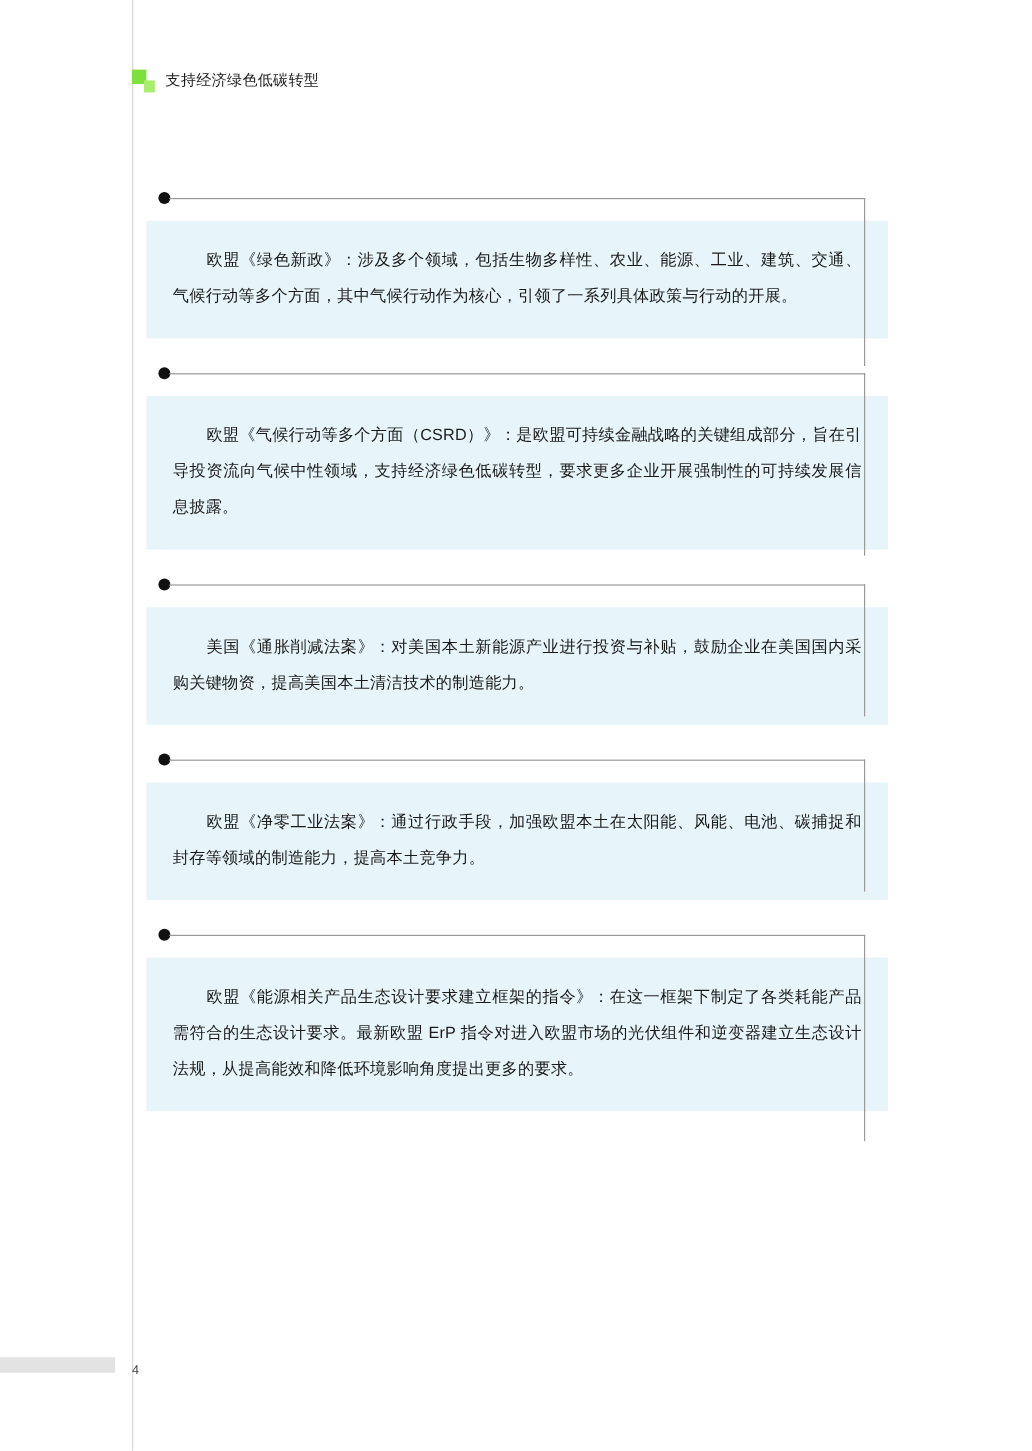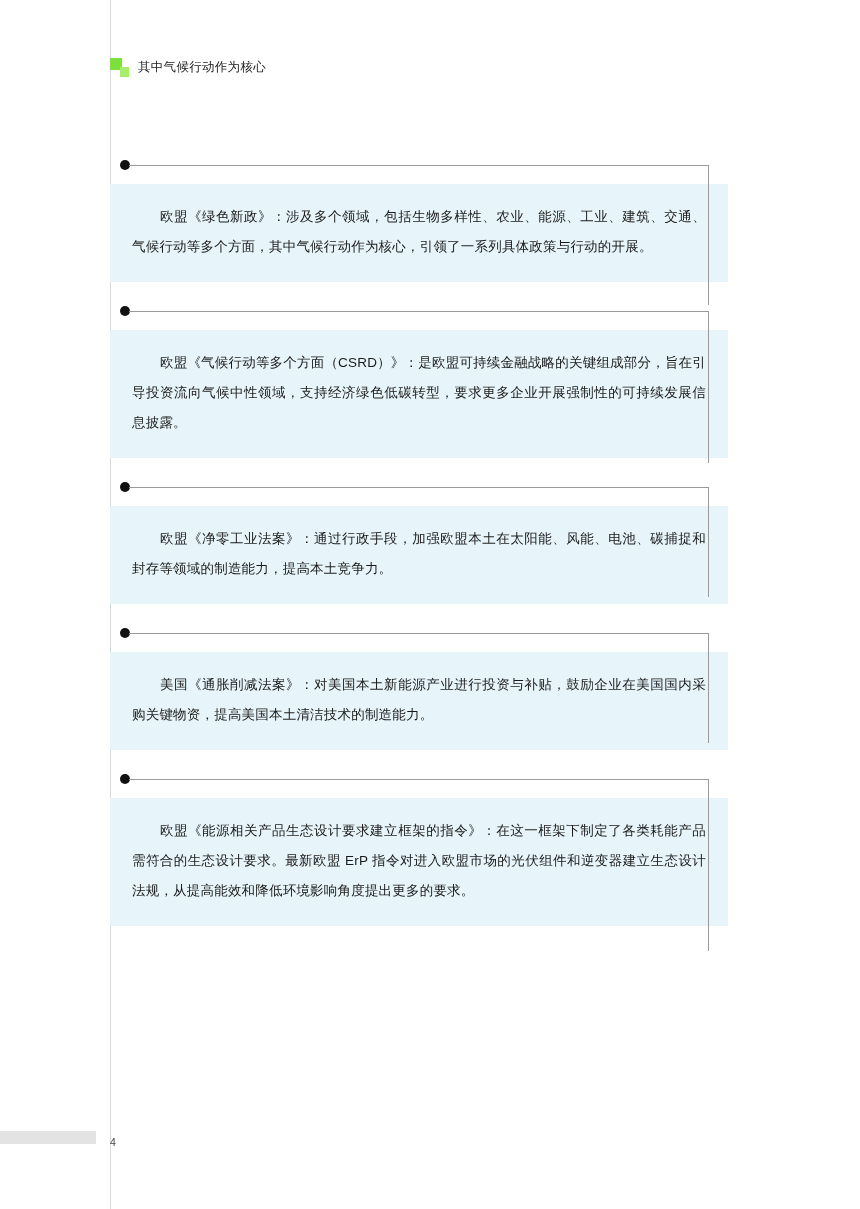--- a/index.html
+++ b/index.html
@@ -66,20 +66,21 @@
   .content {
     position: absolute;
     left: 110px;
     top: 160px;
     width: 620px;
   }
 
   .block {
     position: relative;
     margin-bottom: 24px;
+    margin-left: 12px;
   }
 
   
   .bracket {
     position: relative;
     height: 24px;
   }
   .bracket .dot {
     position: absolute;
     left: 10px;
@@ -141,21 +142,21 @@
 </head>
 <body>
 
 <div class="left-rule"></div>
 
 <div class="page-header">
   <div class="header-mark">
     <div class="sq1"></div>
     <div class="sq2"></div>
   </div>
-  <div class="header-title">其中气候行动作为核心</div>
+  <div class="header-title">支持经济绿色低碳转型</div>
 </div>
 
 <div class="content">
 
   <div class="block">
     <div class="bracket">
       <div class="dot"></div>
       <div class="hline"></div>
       <div class="vtick" style="height:140px;"></div>
     </div>
@@ -175,32 +176,32 @@
     </div>
   </div>
 
   <div class="block">
     <div class="bracket">
       <div class="dot"></div>
       <div class="hline"></div>
       <div class="vtick" style="height:110px;"></div>
     </div>
     <div class="panel">
+      <p>美国《通胀削减法案》：对美国本土新能源产业进行投资与补贴，鼓励企业在美国国内采购关键物资，提高美国本土清洁技术的制造能力。</p>
+    </div>
+  </div>
+
+  <div class="block">
+    <div class="bracket">
+      <div class="dot"></div>
+      <div class="hline"></div>
+      <div class="vtick" style="height:110px;"></div>
+    </div>
+    <div class="panel">
       <p>欧盟《净零工业法案》：通过行政手段，加强欧盟本土在太阳能、风能、电池、碳捕捉和封存等领域的制造能力，提高本土竞争力。</p>
-    </div>
-  </div>
-
-  <div class="block">
-    <div class="bracket">
-      <div class="dot"></div>
-      <div class="hline"></div>
-      <div class="vtick" style="height:110px;"></div>
-    </div>
-    <div class="panel">
-      <p>美国《通胀削减法案》：对美国本土新能源产业进行投资与补贴，鼓励企业在美国国内采购关键物资，提高美国本土清洁技术的制造能力。</p>
     </div>
   </div>
 
   <div class="block">
     <div class="bracket">
       <div class="dot"></div>
       <div class="hline"></div>
       <div class="vtick" style="height:172px;"></div>
     </div>
     <div class="panel">

